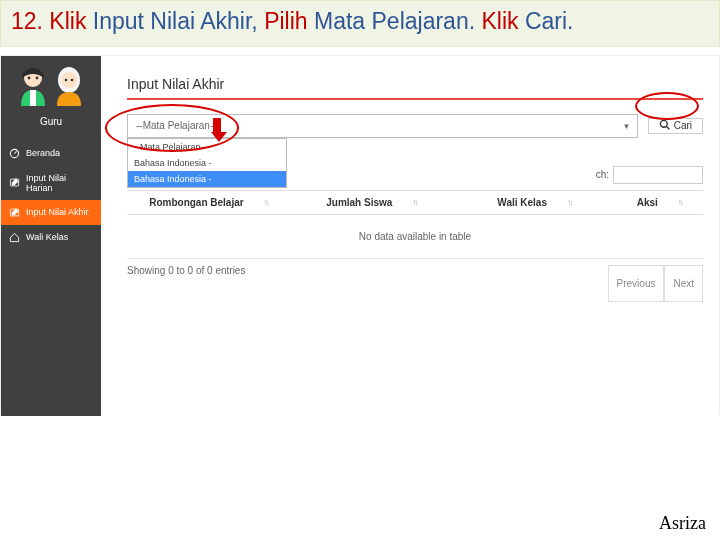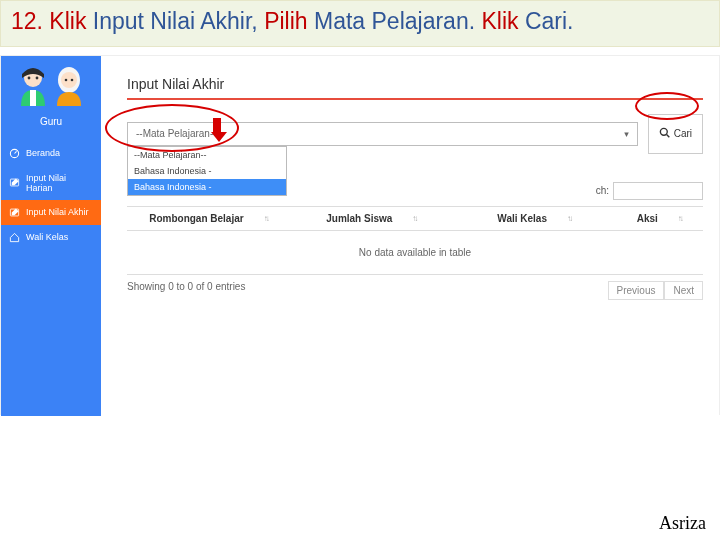--- a/index.html
+++ b/index.html
@@ -1,48 +1,48 @@
 <!DOCTYPE html>
 <html><head>
 <meta charset="utf-8">
 <style>
   * { box-sizing: border-box; margin: 0; padding: 0; }
   body { font-family: "Segoe UI", Arial, sans-serif; width: 720px; height: 540px; background: #fff; overflow: hidden; position: relative; }
   .slide-title { background: #f0f4e4; border: 1px solid #e6e6c8; padding: 6px 10px 10px 10px; font-size: 23px; line-height: 1.25; color: #2f5597; font-weight: 400; }
   .slide-title .red { color: #c00000; }
   .screenshot { position: relative; width: 720px; height: 360px; background: #f7f7f7; margin-top: 8px; border: 1px solid #eee; }
-  .sidebar { position: absolute; left: 0; top: 0; width: 100px; height: 360px; background: #3b82f6; color: #fff; font-size: 10px; }
+  .sidebar { position: absolute; left: 0; top: 0; width: 100px; height: 360px; background: #404040; color: #fff; font-size: 10px; }
   .avatars { display: flex; justify-content: center; padding: 10px 0 10px 0; gap: 2px; }
   .avatar { width: 34px; height: 40px; }
   .guru-label { text-align: center; font-size: 10px; margin-bottom: 14px; }
   .nav-item { display: flex; align-items: center; gap: 6px; padding: 7px 8px; font-size: 9px; cursor: pointer; }
   .nav-item.active { background: #ff6a13; }
   .nav-item .ni-icon { width: 11px; height: 11px; display: inline-flex; align-items: center; justify-content: center; }
   .main { position: absolute; left: 100px; top: 0; right: 0; height: 360px; background: #fff; padding-left: 10px; }
   .card { background: #fff; margin: 10px 6px 0 6px; padding: 10px 10px; }
   .card-title { font-size: 14px; color: #333; margin-bottom: 6px; }
   .title-underline { height: 2px; background: #e74c3c; margin-bottom: 14px; }
   .controls-row { display: flex; align-items: center; gap: 10px; position: relative; }
   .select-wrap { position: relative; flex: 1; }
   .select-box { width: 100%; height: 24px; border: 1px solid #bdbdbd; background: #fff; font-size: 10px; color: #666; display: flex; align-items: center; padding: 0 8px; cursor: pointer; }
   .select-caret { margin-left: auto; font-size: 9px; color: #666; }
   .dropdown { position: absolute; left: 0; top: 24px; width: 160px; background: #fff; border: 1px solid #bbb; z-index: 2; }
   .dd-item { font-size: 9px; padding: 3px 6px; color: #444; cursor: pointer; }
   .dd-item.selected { background: #3e8ef7; color: #fff; }
-  .cari-btn { height: 40px; border: 1px solid #ccc; background: #fff; padding: 0 10px; font-size: 10px; display: inline-flex; align-items: center; gap: 4px; cursor: pointer; color: #333; }
+  .cari-btn { height: 16px; border: 1px solid #ccc; background: #fff; padding: 0 10px; font-size: 10px; display: inline-flex; align-items: center; gap: 4px; cursor: pointer; color: #333; }
   .search-row { display: flex; justify-content: flex-end; align-items: center; gap: 4px; margin-top: 28px; font-size: 10px; color: #555; }
   .search-row input { width: 90px; height: 18px; border: 1px solid #ccc; font-size: 10px; padding: 0 4px; }
   .table-head { margin-top: 6px; border-top: 1px solid #ddd; border-bottom: 1px solid #ddd; display: flex; font-size: 10px; font-weight: 600; color: #333; }
   .th { flex: 2; padding: 6px 6px; display: flex; align-items: center; gap: 20px; justify-content: center; }
   .th .sort { font-size: 8px; color: #aaa; letter-spacing: -2px; }
   .th.aksi { flex: 1; }
   .no-data { text-align: center; font-size: 10px; color: #666; padding: 16px 0; border-bottom: 1px solid #ddd; }
   .table-foot { display: flex; justify-content: space-between; align-items: flex-start; padding: 6px 0; font-size: 10px; color: #666; gap: 9px; }
   .pager { display: flex; gap: 0; }
-  .pager div { border: 1px solid #ddd; padding: 3px 8px; cursor: pointer; font-size: 10px; color: #888; }
+  .pager div { border: 1px solid #ddd; padding: 12px 8px; cursor: pointer; font-size: 10px; color: #888; }
   .anno-ellipse { position: absolute; border: 2px solid #d60000; border-radius: 50%; pointer-events: none; z-index: 5; }
   .e-dropdown { left: 104px; top: 48px; width: 134px; height: 48px; }
   .e-cari { left: 634px; top: 36px; width: 64px; height: 28px; }
   .arrow-down { position: absolute; width: 12px; height: 22px; left: 210px; top: 62px; z-index: 6; pointer-events: none; }
   .arrow-down .shaft { width: 8px; height: 14px; background: #d60000; margin: 0 auto; }
   .arrow-down .head { width: 0; height: 0; border-left: 8px solid transparent; border-right: 8px solid transparent; border-top: 10px solid #d60000; margin: 0 auto; }
   .footer-author { position: absolute; right: 14px; bottom: 6px; font-family: "Times New Roman", serif; font-size: 18px; color: #000; }
 </style>
 </head>
 <body>

